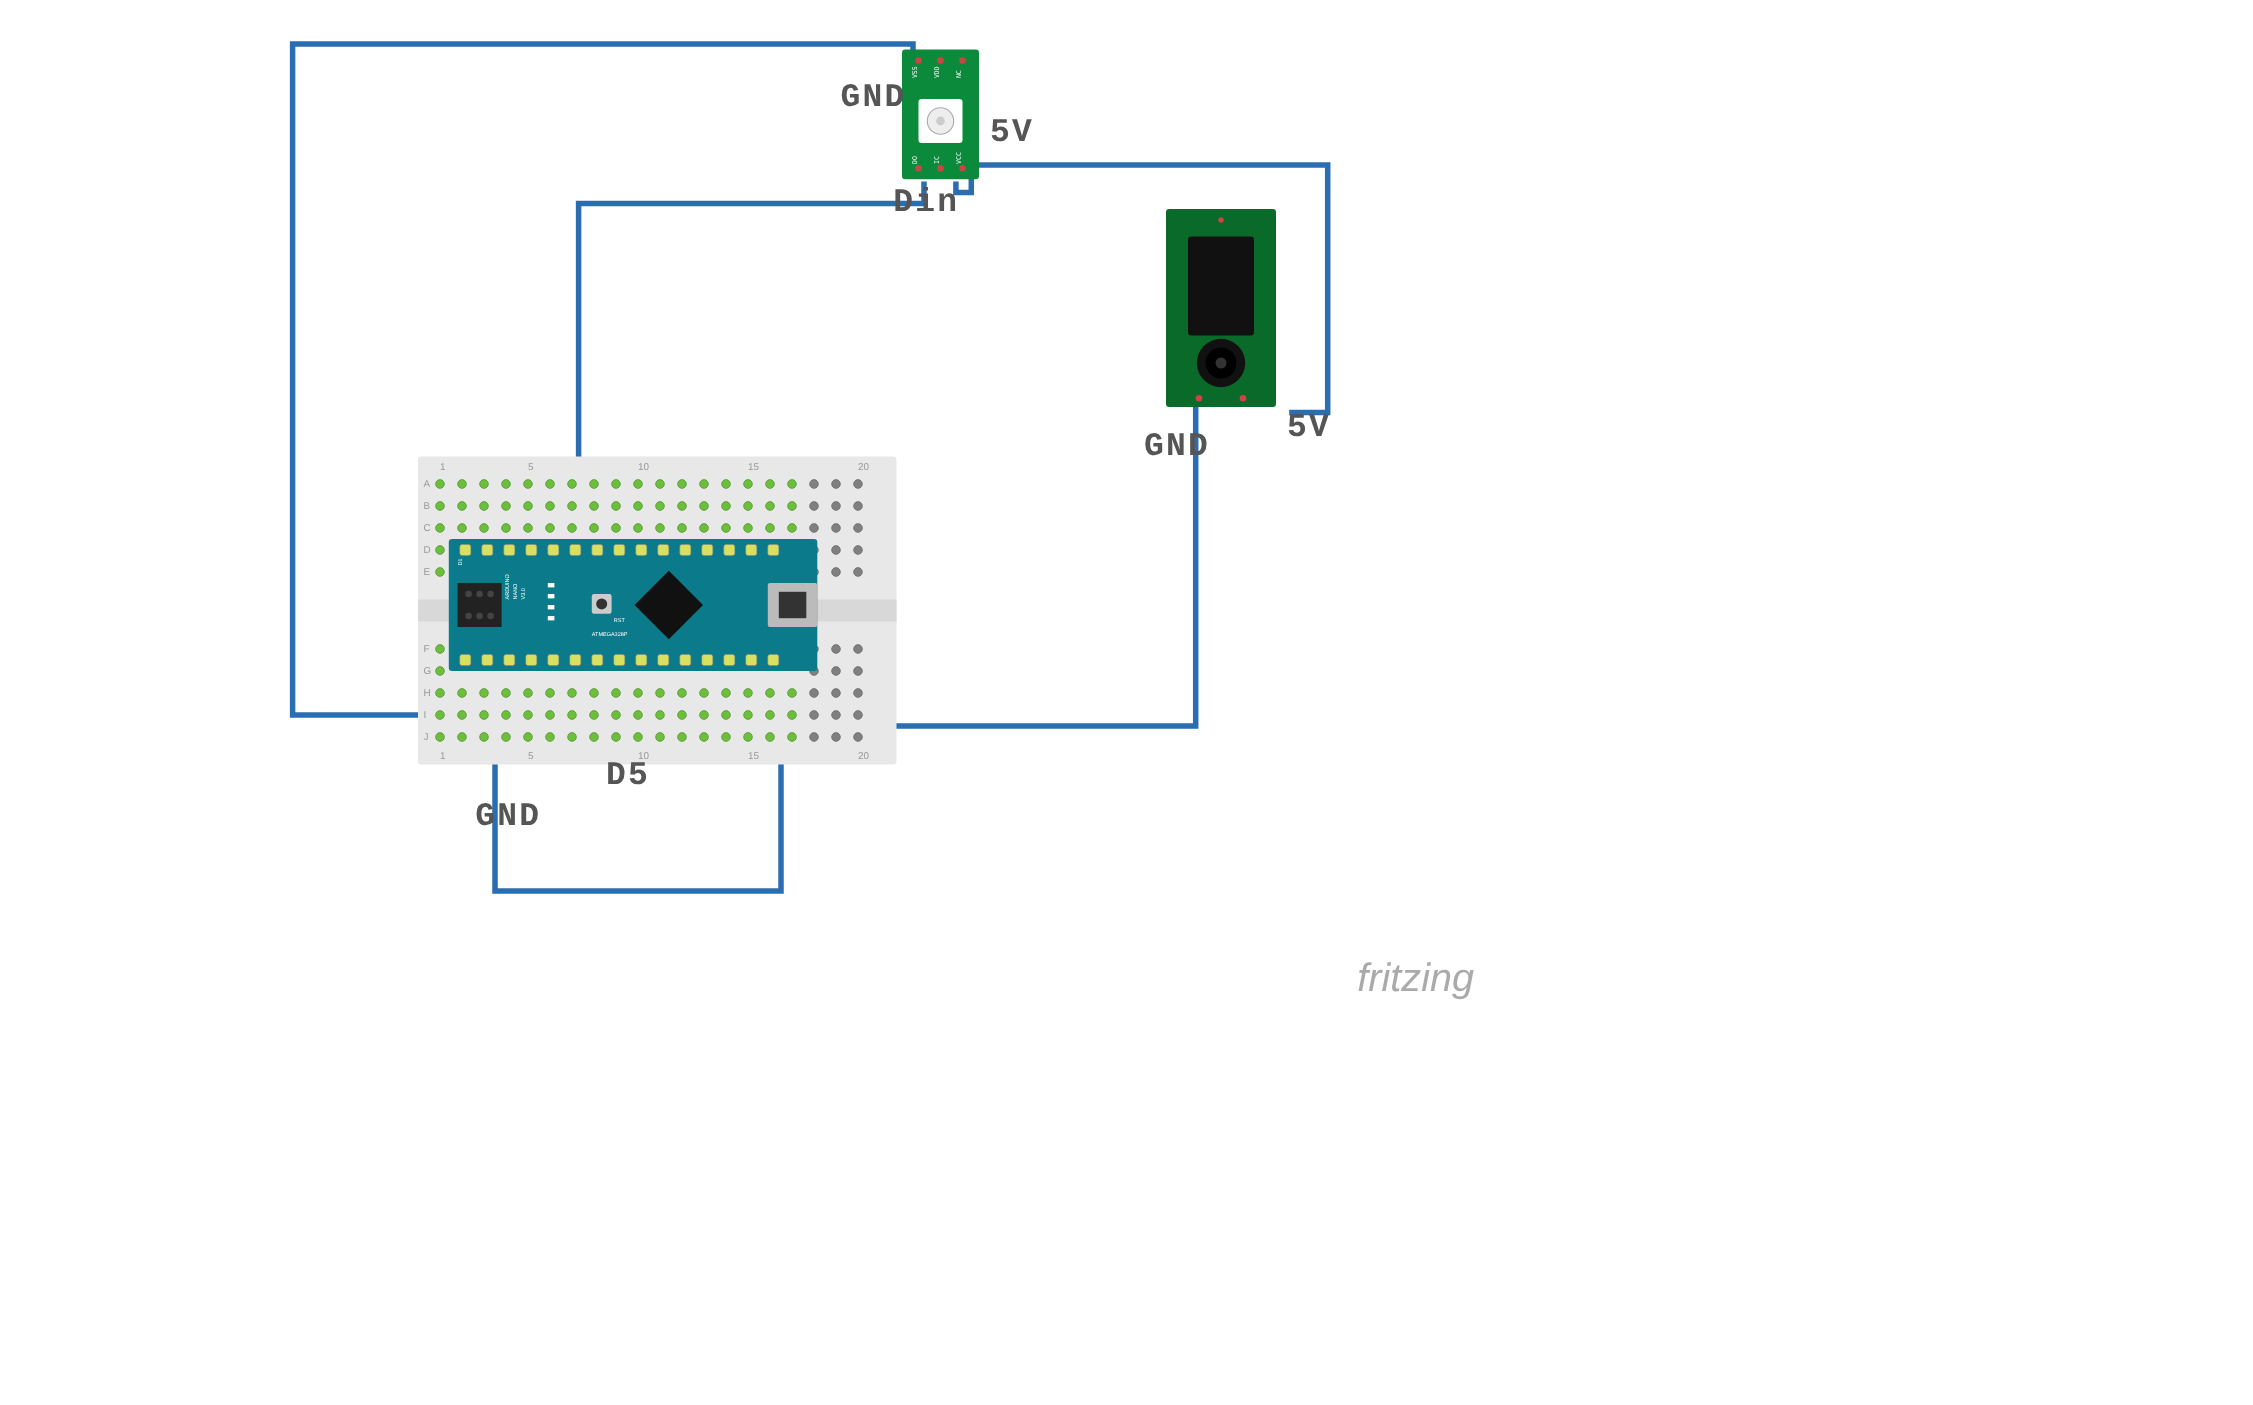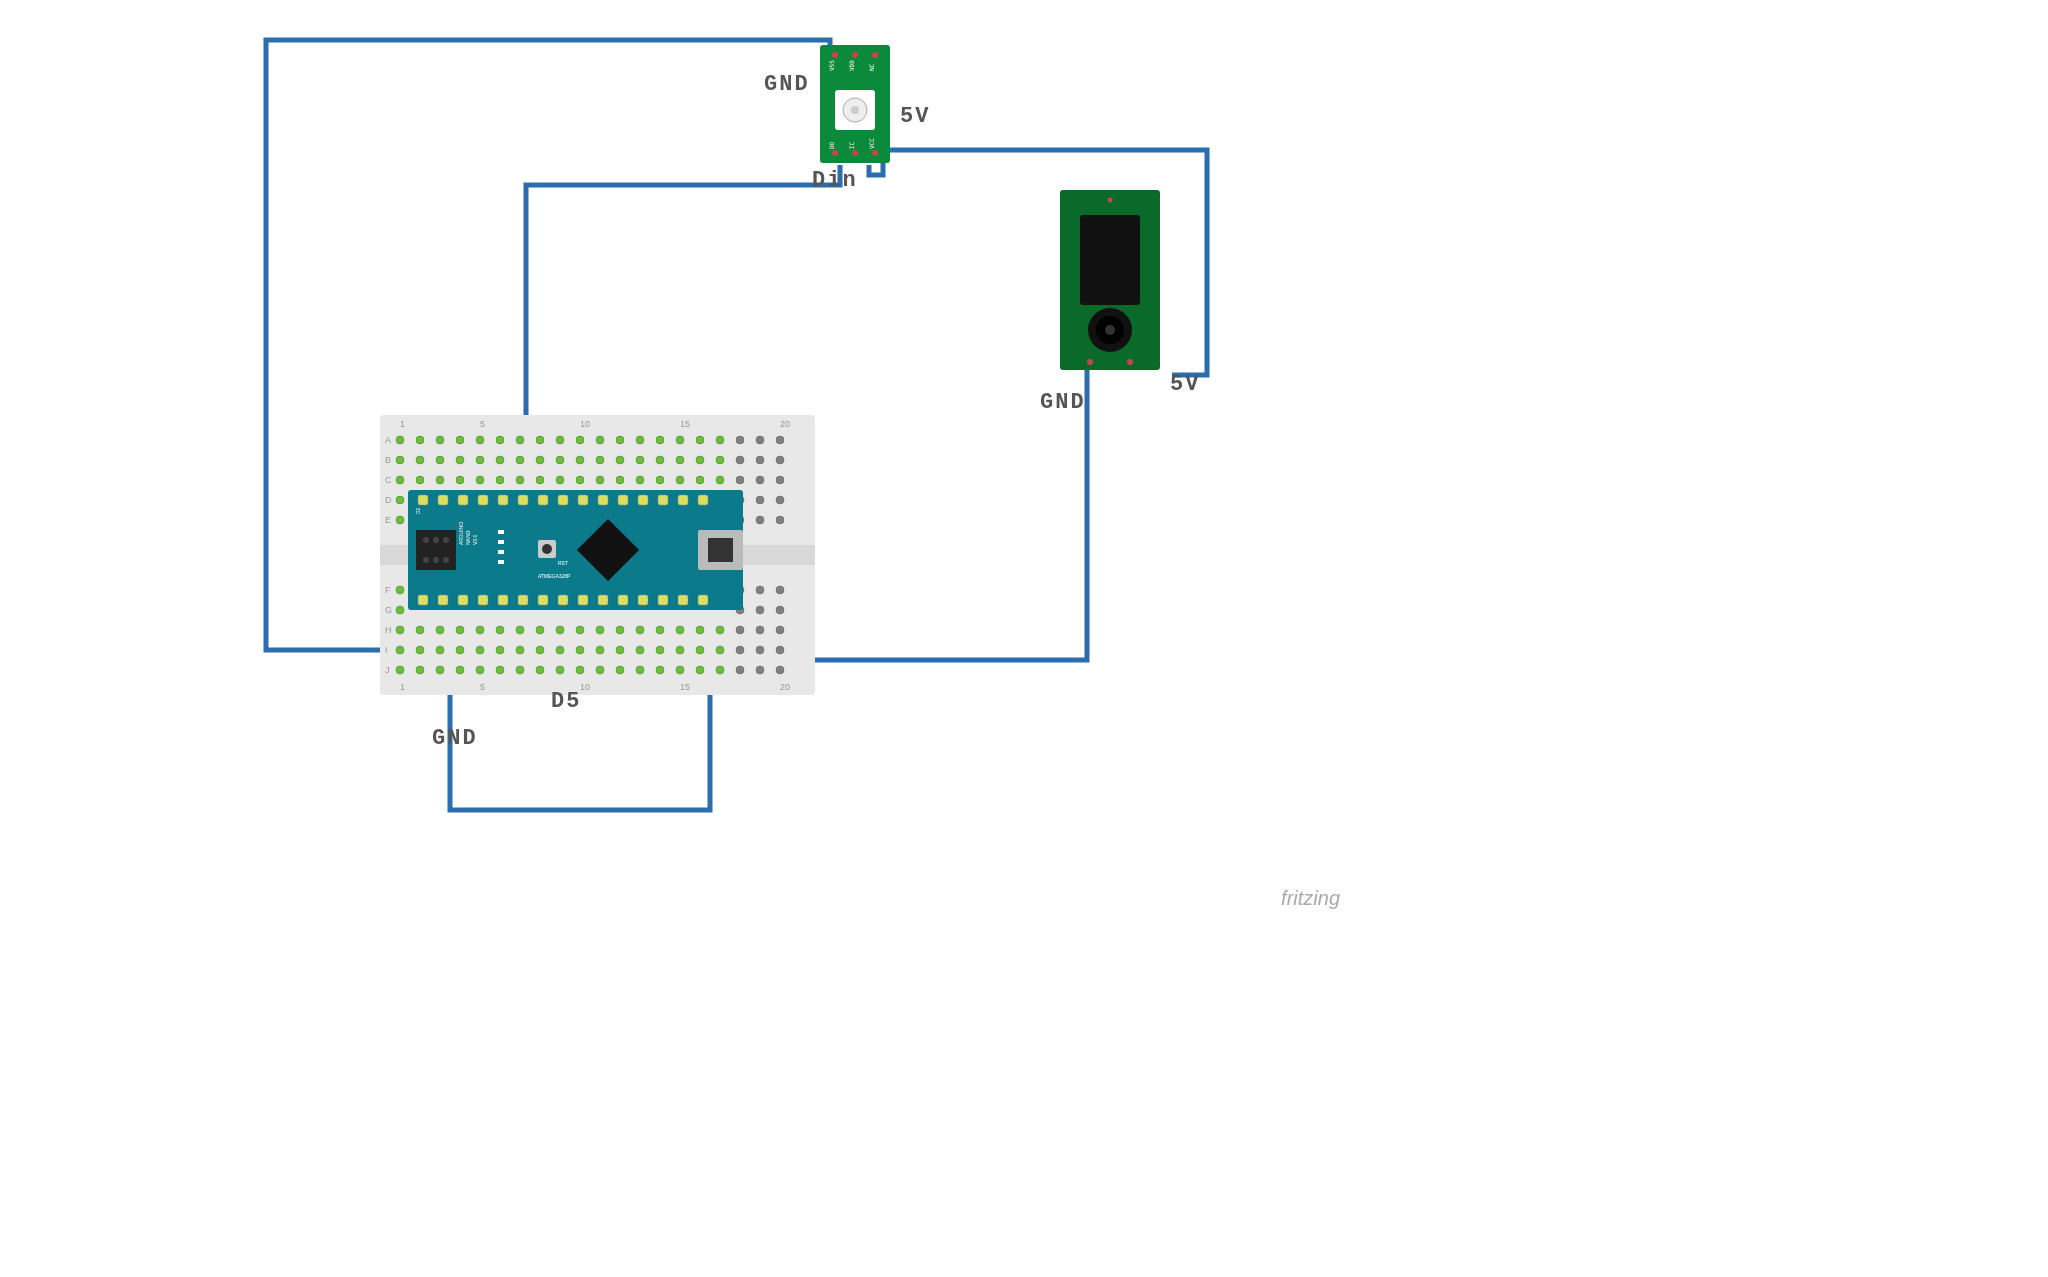--- a/index.html
+++ b/index.html
@@ -9,29 +9,29 @@
     font-family: monospace;
   }
   .canvas {
     position: relative;
     width: 1400px;
     height: 900px;
   }
   .label {
     position: absolute;
     font-family: 'Courier New', monospace;
-    font-size: 22px;
+    font-size: 30px;
     color: #555;
     font-weight: bold;
     letter-spacing: 2px;
   }
   .watermark {
     position: absolute;
     font-family: sans-serif;
-    font-size: 20px;
+    font-size: 36px;
     color: #aaa;
     font-style: italic;
   }
   svg {
     position: absolute;
     top: 0;
     left: 0;
     overflow: visible;
   }
   .wire {

